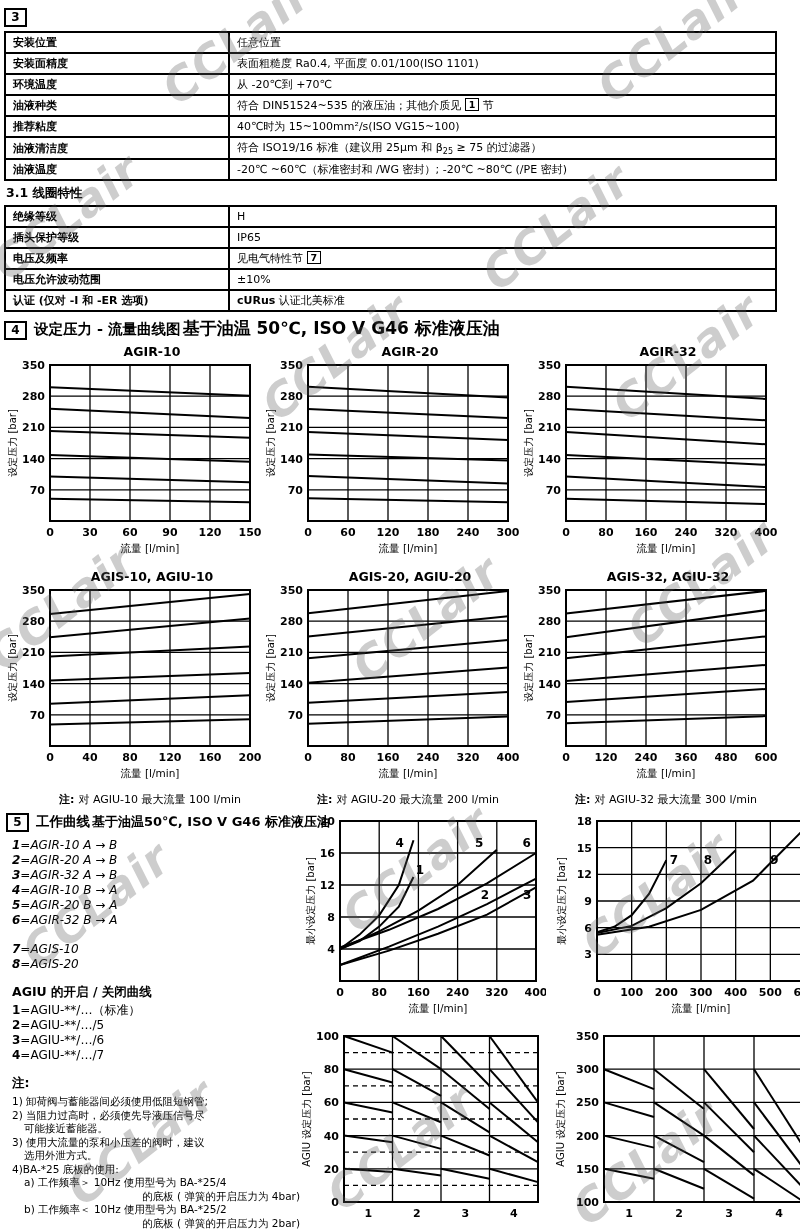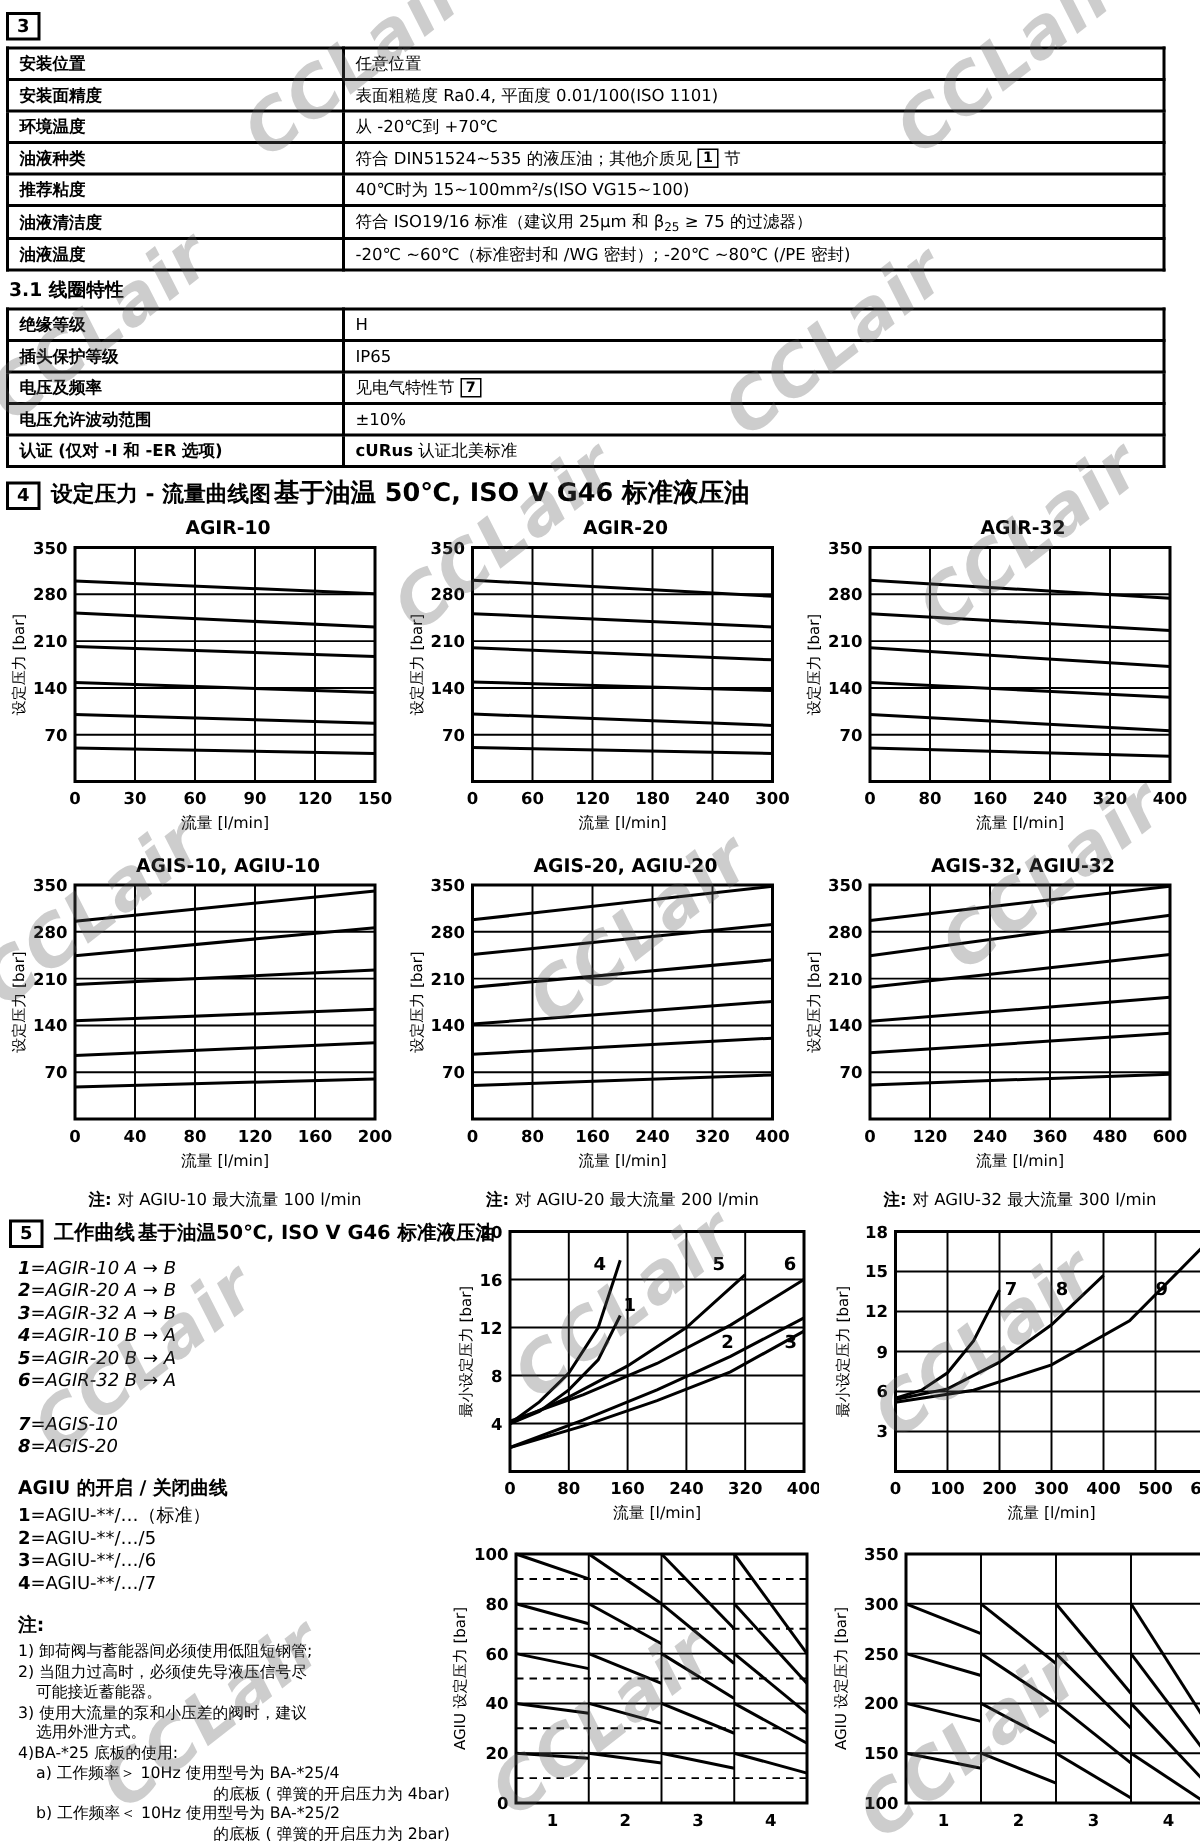--- a/index.html
+++ b/index.html
@@ -17,21 +17,21 @@
   .sec-sub{font-size:17px;font-weight:bold;margin-left:2px;white-space:nowrap;}
   .sub-head{font-weight:bold;font-size:12.5px;margin:4px 0 3px 2px;}
   
   table.spec{width:773px;border-collapse:collapse;table-layout:fixed;}
   table.spec td{border:2px solid #000;font-size:11px;padding:2px 7px;height:15px;vertical-align:middle;}
   table.spec td.lbl{width:208px;font-weight:bold;}
   .inbox{display:inline-block;border:1.5px solid #000;padding:0 3px;font-size:9.5px;
          font-weight:bold;line-height:11px;vertical-align:1px;}
   sub.s25{font-size:8px;}
   
-  .chart-grid{display:flex;justify-content:space-between;padding:0 2px;margin-top:2px;}
+  .chart-grid{display:flex;padding:0 2px;margin-top:2px;}
   .chart-block{display:flex;flex-direction:column;align-items:center;}
   .chart-title{font-weight:bold;font-size:12.5px;text-align:center;padding-left:34px;line-height:15px;}
   .chart-note{font-size:11px;margin-top:0;padding-left:30px;white-space:nowrap;}
   .chart-note b{font-weight:bold;margin-right:4px;}
   
   .sec5{display:flex;padding:0 2px;margin-top:4px;}
   .sec5-left{width:294px;flex:0 0 auto;}
   .sec5-right{flex:1;display:grid;grid-template-columns:250px 1fr;column-gap:4px;row-gap:4px;}
   .legend-block{margin:6px 0 0 6px;font-style:italic;}
   .legend-line{font-size:12px;line-height:15px;white-space:nowrap;}

